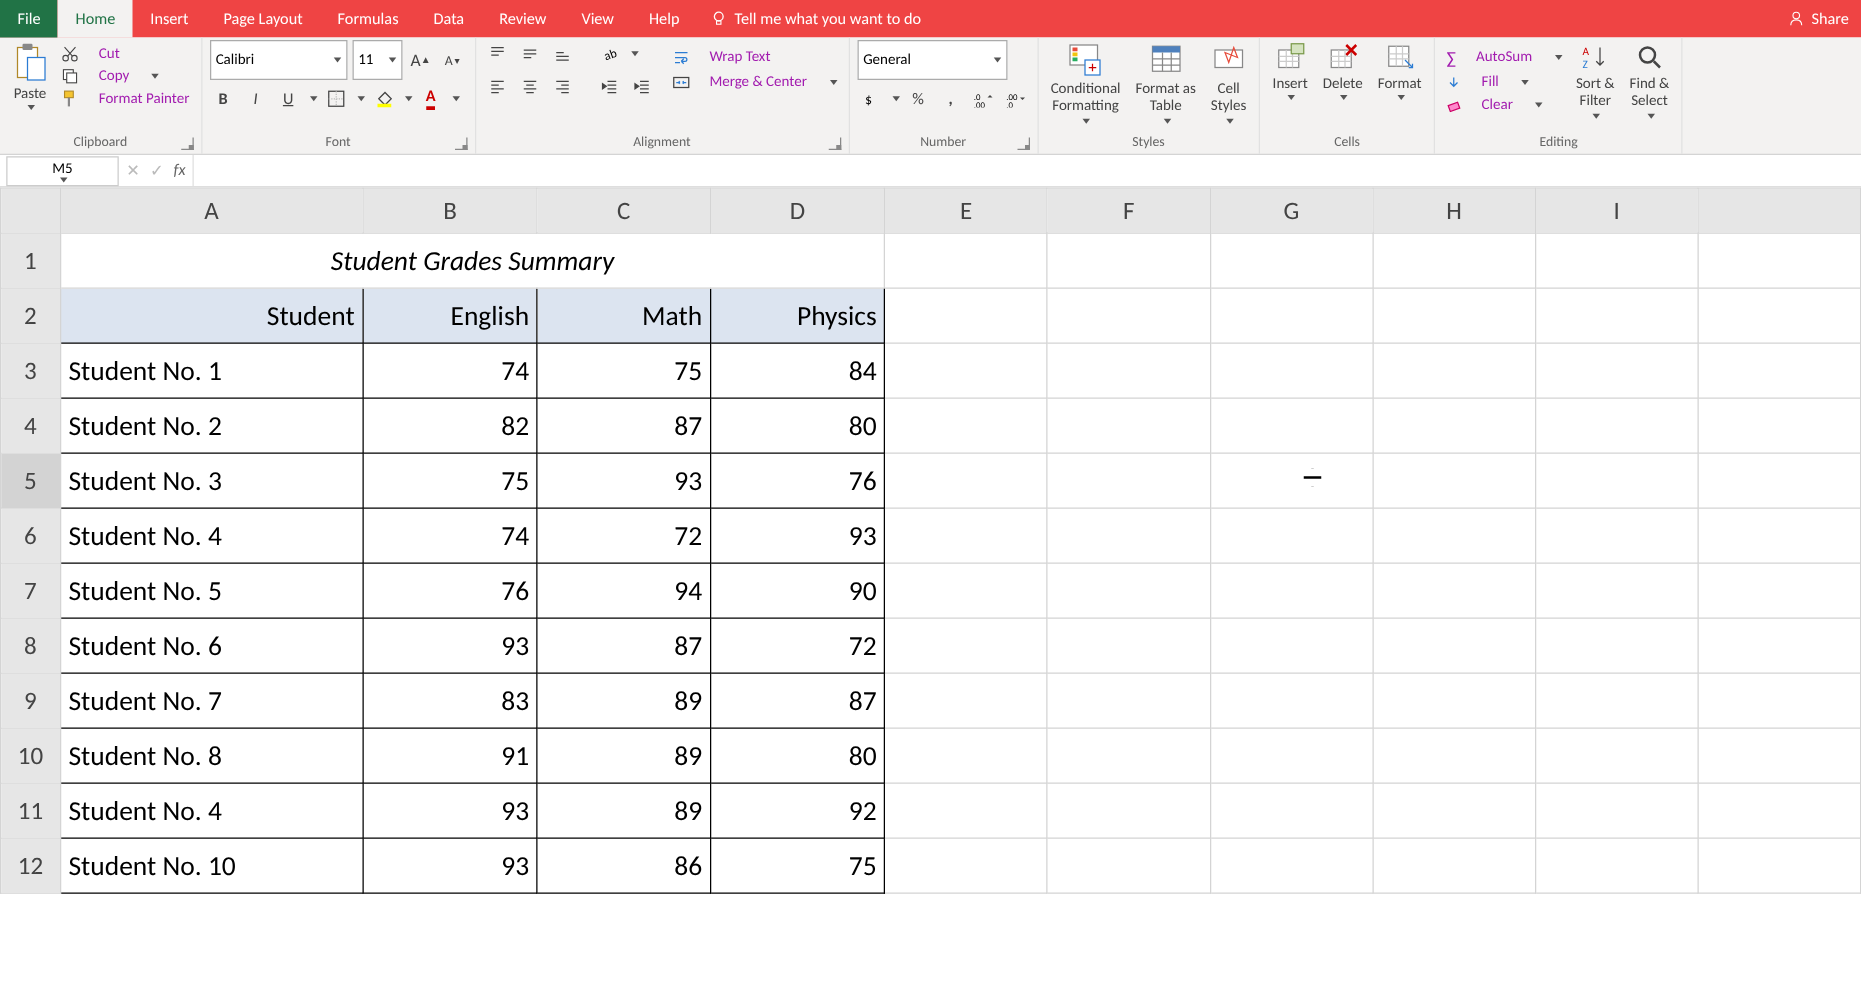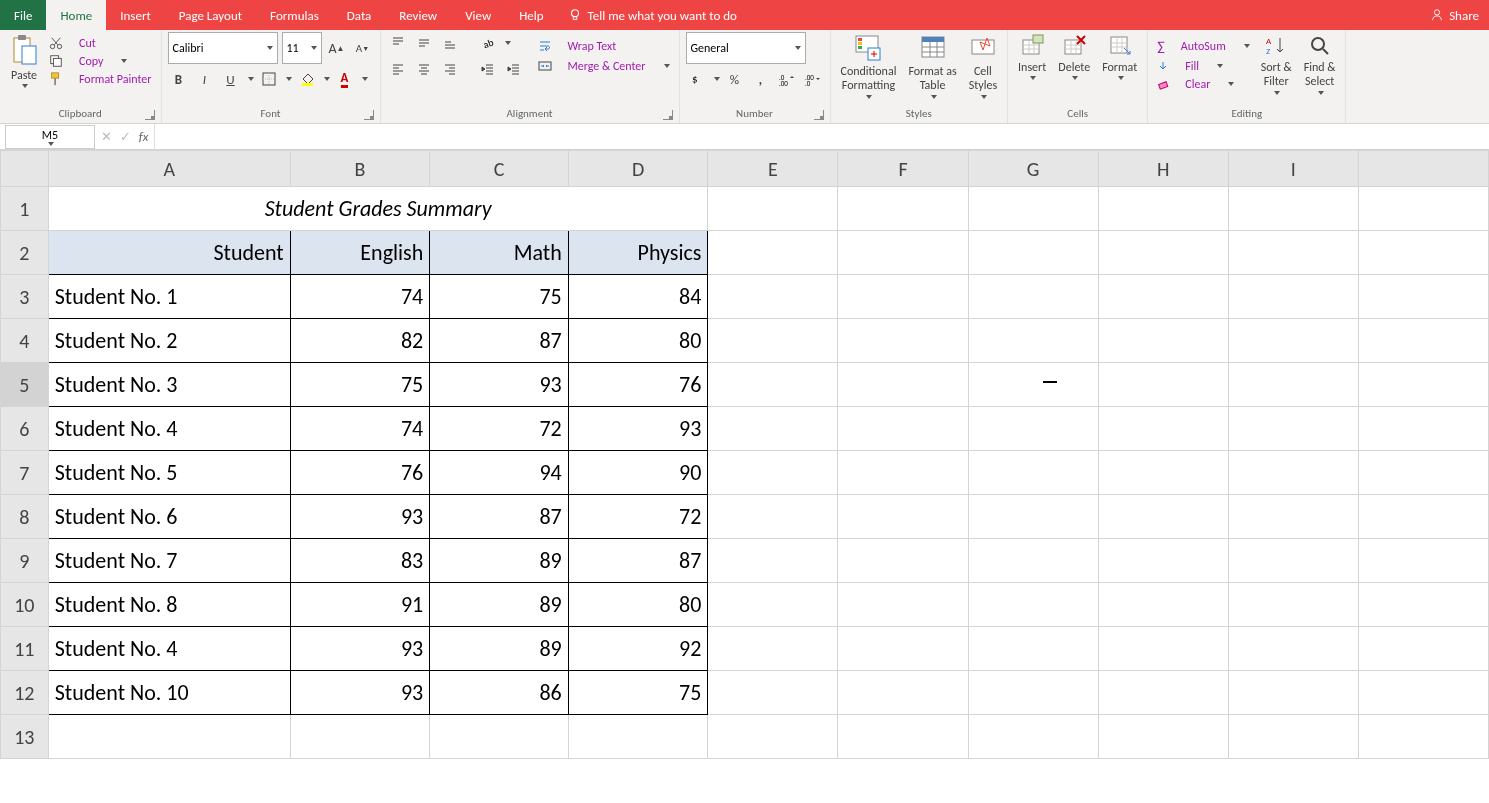--- a/index.html
+++ b/index.html
@@ -578,29 +578,16 @@
           <td class="data-right">93</td>
           <td class="data-right">86</td>
           <td class="data-right">75</td>
           <td></td>
           <td></td>
           <td></td>
           <td></td>
           <td></td>
           <td></td>
         </tr>
-  <tr>
-          <th class="row">13</th>
-          <td></td>
-          <td></td>
-          <td></td>
-          <td></td>
-          <td></td>
-          <td></td>
-          <td></td>
-          <td></td>
-          <td></td>
-          <td></td>
-        </tr>
 </tbody>
     </table>
 <div class="cursor-cross" style="left:1043px;top:225px"><span class="cw"></span></div>
 </div>
 
 </body></html>

